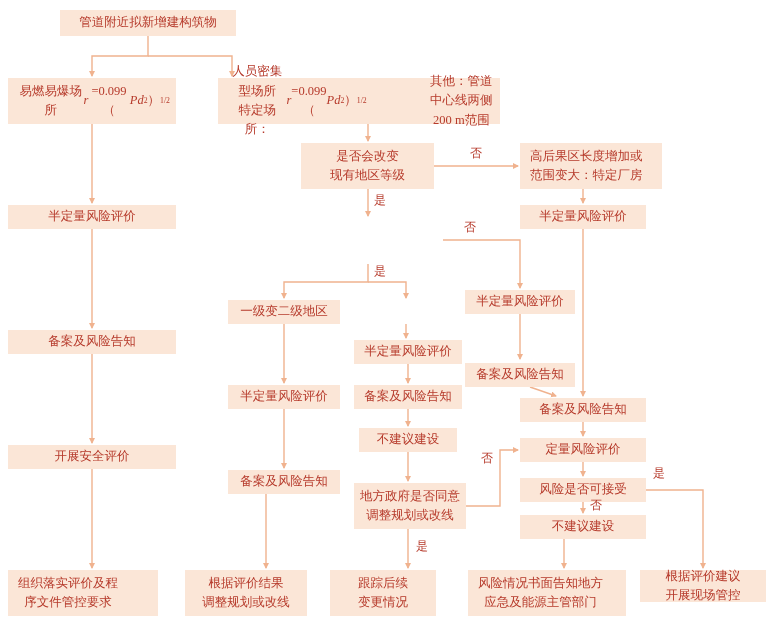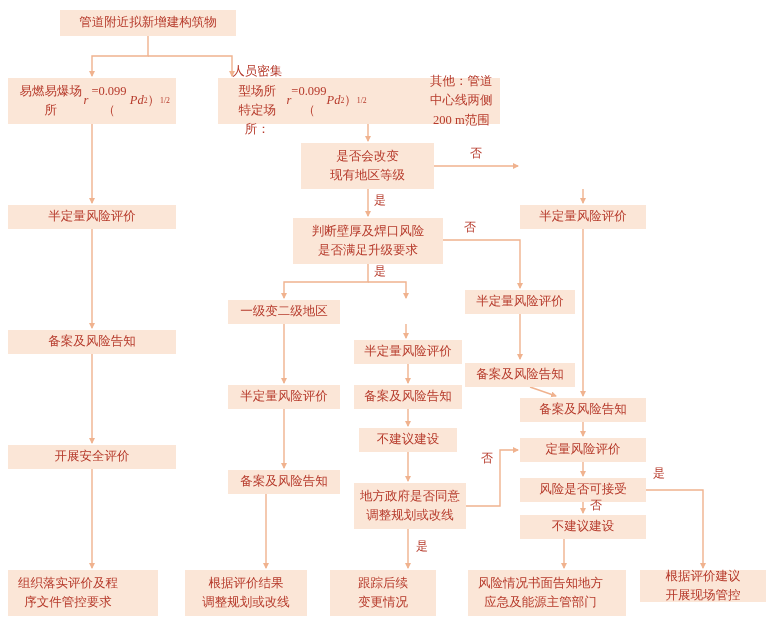--- a/index.html
+++ b/index.html
@@ -76,26 +76,26 @@
     <polyline points="646,490 703,490 703,568" marker-end="url(#ah)"></polyline>
   </svg>
 
   <div class="node" style="left:60px;top:10px;width:176px;height:26px">管道附近拟新增建构筑物</div>
 
   <div class="node ta-left rich" style="left:8px;top:78px;width:168px;height:46px">易燃易爆场所<br><i>r</i>=0.099（<i>Pd</i><sup>2</sup>）<sup>1/2</sup></div>
   <div class="node ta-left rich" style="left:218px;top:78px;width:282px;height:46px">人员密集型场所　特定场所：<i>r</i>=0.099（<i>Pd</i><sup>2</sup>）<sup>1/2</sup><br><span class="l2-indent">其他：管道中心线两侧200 m范围</span></div>
 
   <div class="node" style="left:301px;top:143px;width:133px;height:46px">是否会改变
 现有地区等级</div>
+  <div class="node ta-left" style="left:520px;top:143px;width:142px;height:46px">高后果区长度增加或
+范围变大：特定厂房</div>
 
   <div class="node" style="left:8px;top:205px;width:168px;height:24px">半定量风险评价</div>
   <div class="node" style="left:520px;top:205px;width:126px;height:24px">半定量风险评价</div>
 
-  <div class="node" style="left:293px;top:218px;width:150px;height:46px">判断壁厚及焊口风险
-是否满足升级要求</div>
 
   <div class="node" style="left:465px;top:290px;width:110px;height:24px">半定量风险评价</div>
   <div class="node" style="left:228px;top:300px;width:112px;height:24px">一级变二级地区</div>
 
   <div class="node" style="left:8px;top:330px;width:168px;height:24px">备案及风险告知</div>
   <div class="node" style="left:354px;top:340px;width:108px;height:24px">半定量风险评价</div>
   <div class="node" style="left:465px;top:363px;width:110px;height:24px">备案及风险告知</div>
   <div class="node" style="left:354px;top:385px;width:108px;height:24px">备案及风险告知</div>
   <div class="node" style="left:228px;top:385px;width:112px;height:24px">半定量风险评价</div>
   <div class="node" style="left:520px;top:398px;width:126px;height:24px">备案及风险告知</div>

